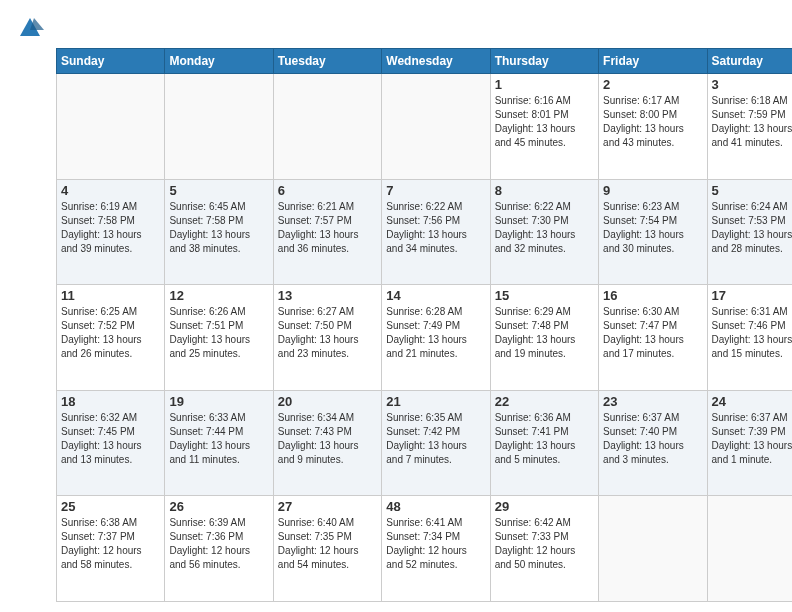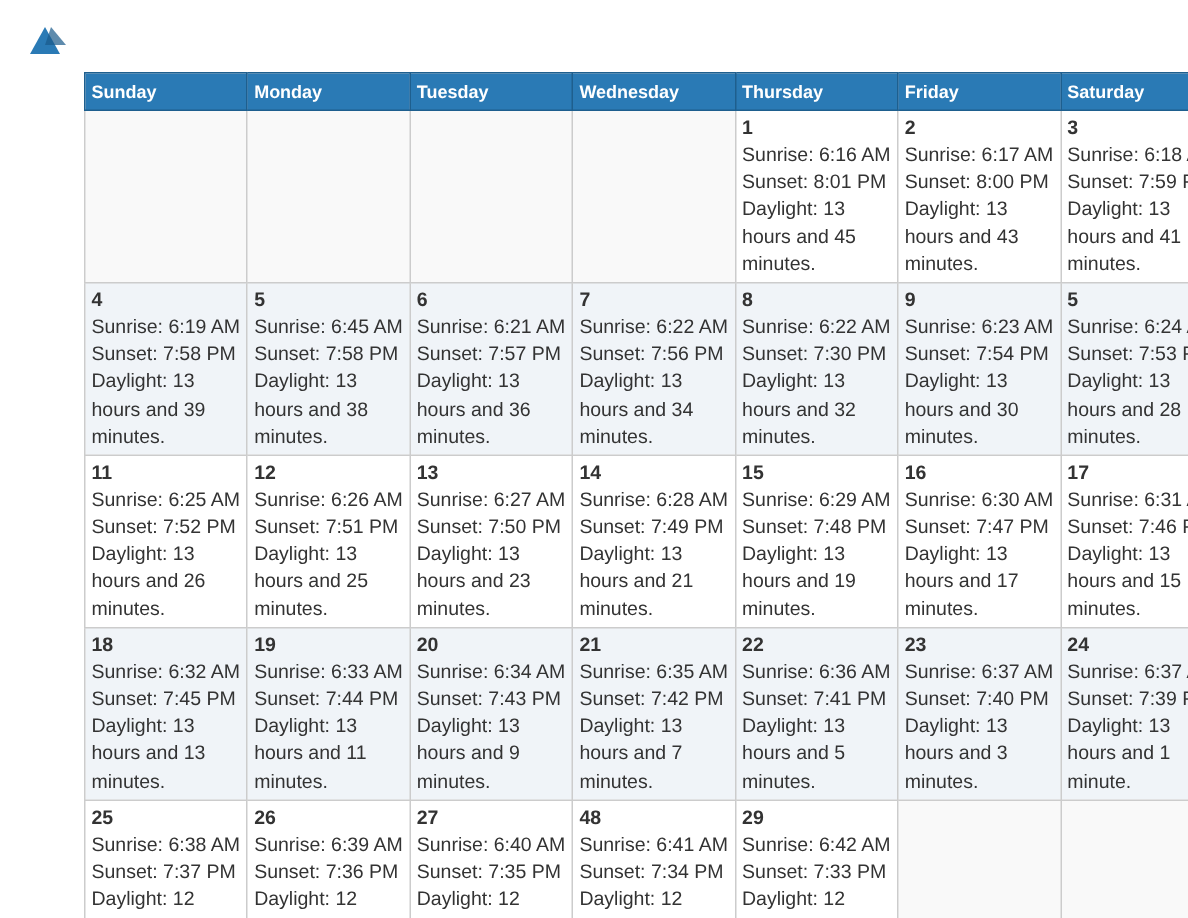--- a/index.html
+++ b/index.html
@@ -90,21 +90,21 @@
     .calendar tbody td.empty {
       background: #f9f9f9;
     }
     .day-number {
       font-size: 13px;
       font-weight: bold;
       color: #333;
       margin-bottom: 2px;
     }
     .day-info {
-      font-size: 13px;
+      font-size: 10px;
       color: #333;
       line-height: 1.4;
     }
     .alt-row td {
       background: #f0f4f8;
     }
   </style>
 </head>
 <body>
 

